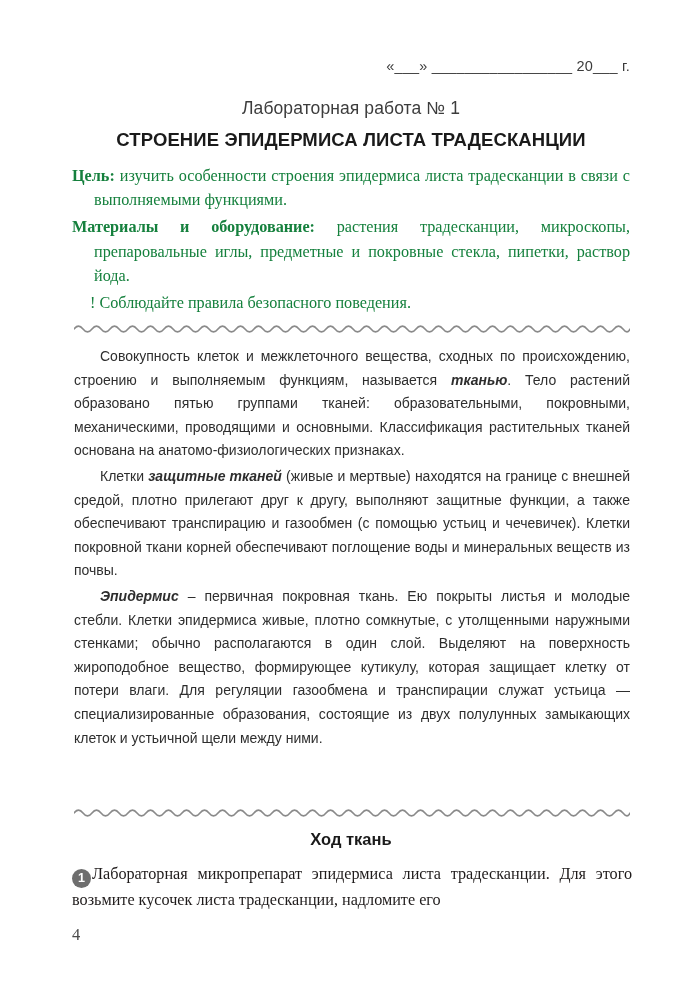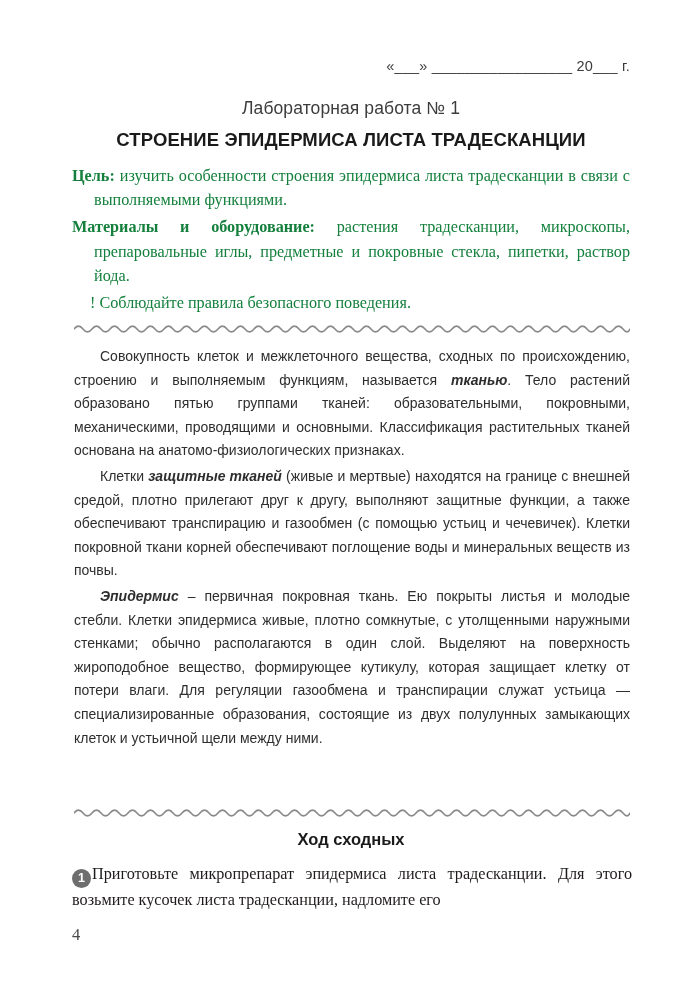--- a/index.html
+++ b/index.html
@@ -194,21 +194,21 @@
     <p><span>Клетки </span><i class="term">защитные тканей</i><span> (живые и мертвые) находятся на границе с внешней средой, плотно прилегают друг к другу, выполняют защитные функции, а также обеспечивают транспирацию и газообмен (с помощью устьиц и чечевичек). Клетки покровной ткани корней обеспечивают поглощение воды и минеральных веществ из почвы.</span></p>
     <p><i class="term">Эпидермис</i><span> – первичная покровная ткань. Ею покрыты листья и молодые стебли. Клетки эпидермиса живые, плотно сомкнутые, с утолщенными наружными стенками; обычно располагаются в один слой. Выделяют на поверхность жироподобное вещество, формирующее кутикулу, которая защищает клетку от потери влаги. Для регуляции газообмена и транспирации служат устьица — специализированные образования, состоящие из двух полулунных замыкающих клеток и устьичной щели между ними.</span></p>
   </div>
 
   <div class="wave" style="top:806px;">
     <svg width="556" height="12" viewBox="0 0 556 12" preserveAspectRatio="none" aria-hidden="true">
       <path d="M0 7 Q 4.5 1.2 9 7 T 18 7 T 27 7 T 36 7 T 45 7 T 54 7 T 63 7 T 72 7 T 81 7 T 90 7 T 99 7 T 108 7 T 117 7 T 126 7 T 135 7 T 144 7 T 153 7 T 162 7 T 171 7 T 180 7 T 189 7 T 198 7 T 207 7 T 216 7 T 225 7 T 234 7 T 243 7 T 252 7 T 261 7 T 270 7 T 279 7 T 288 7 T 297 7 T 306 7 T 315 7 T 324 7 T 333 7 T 342 7 T 351 7 T 360 7 T 369 7 T 378 7 T 387 7 T 396 7 T 405 7 T 414 7 T 423 7 T 432 7 T 441 7 T 450 7 T 459 7 T 468 7 T 477 7 T 486 7 T 495 7 T 504 7 T 513 7 T 522 7 T 531 7 T 540 7 T 549 7 T 556 7" fill="none" stroke="#8a8a8a" stroke-width="1.6" stroke-linecap="round"></path>
     </svg>
   </div>
 
-  <div class="section-title">Ход сходных</div>
+  <div class="section-title">Ход ткань</div>
 
   <div class="step">
-    <span class="step-num">1</span><span>Приготовьте микропрепарат эпидермиса листа традесканции. Для этого возьмите кусочек листа традесканции, надломите его</span>
+    <span class="step-num">1</span><span>Лабораторная микропрепарат эпидермиса листа традесканции. Для этого возьмите кусочек листа традесканции, надломите его</span>
   </div>
 
   <div class="page-number">4</div>
 
 </div>
 
 </body></html>

